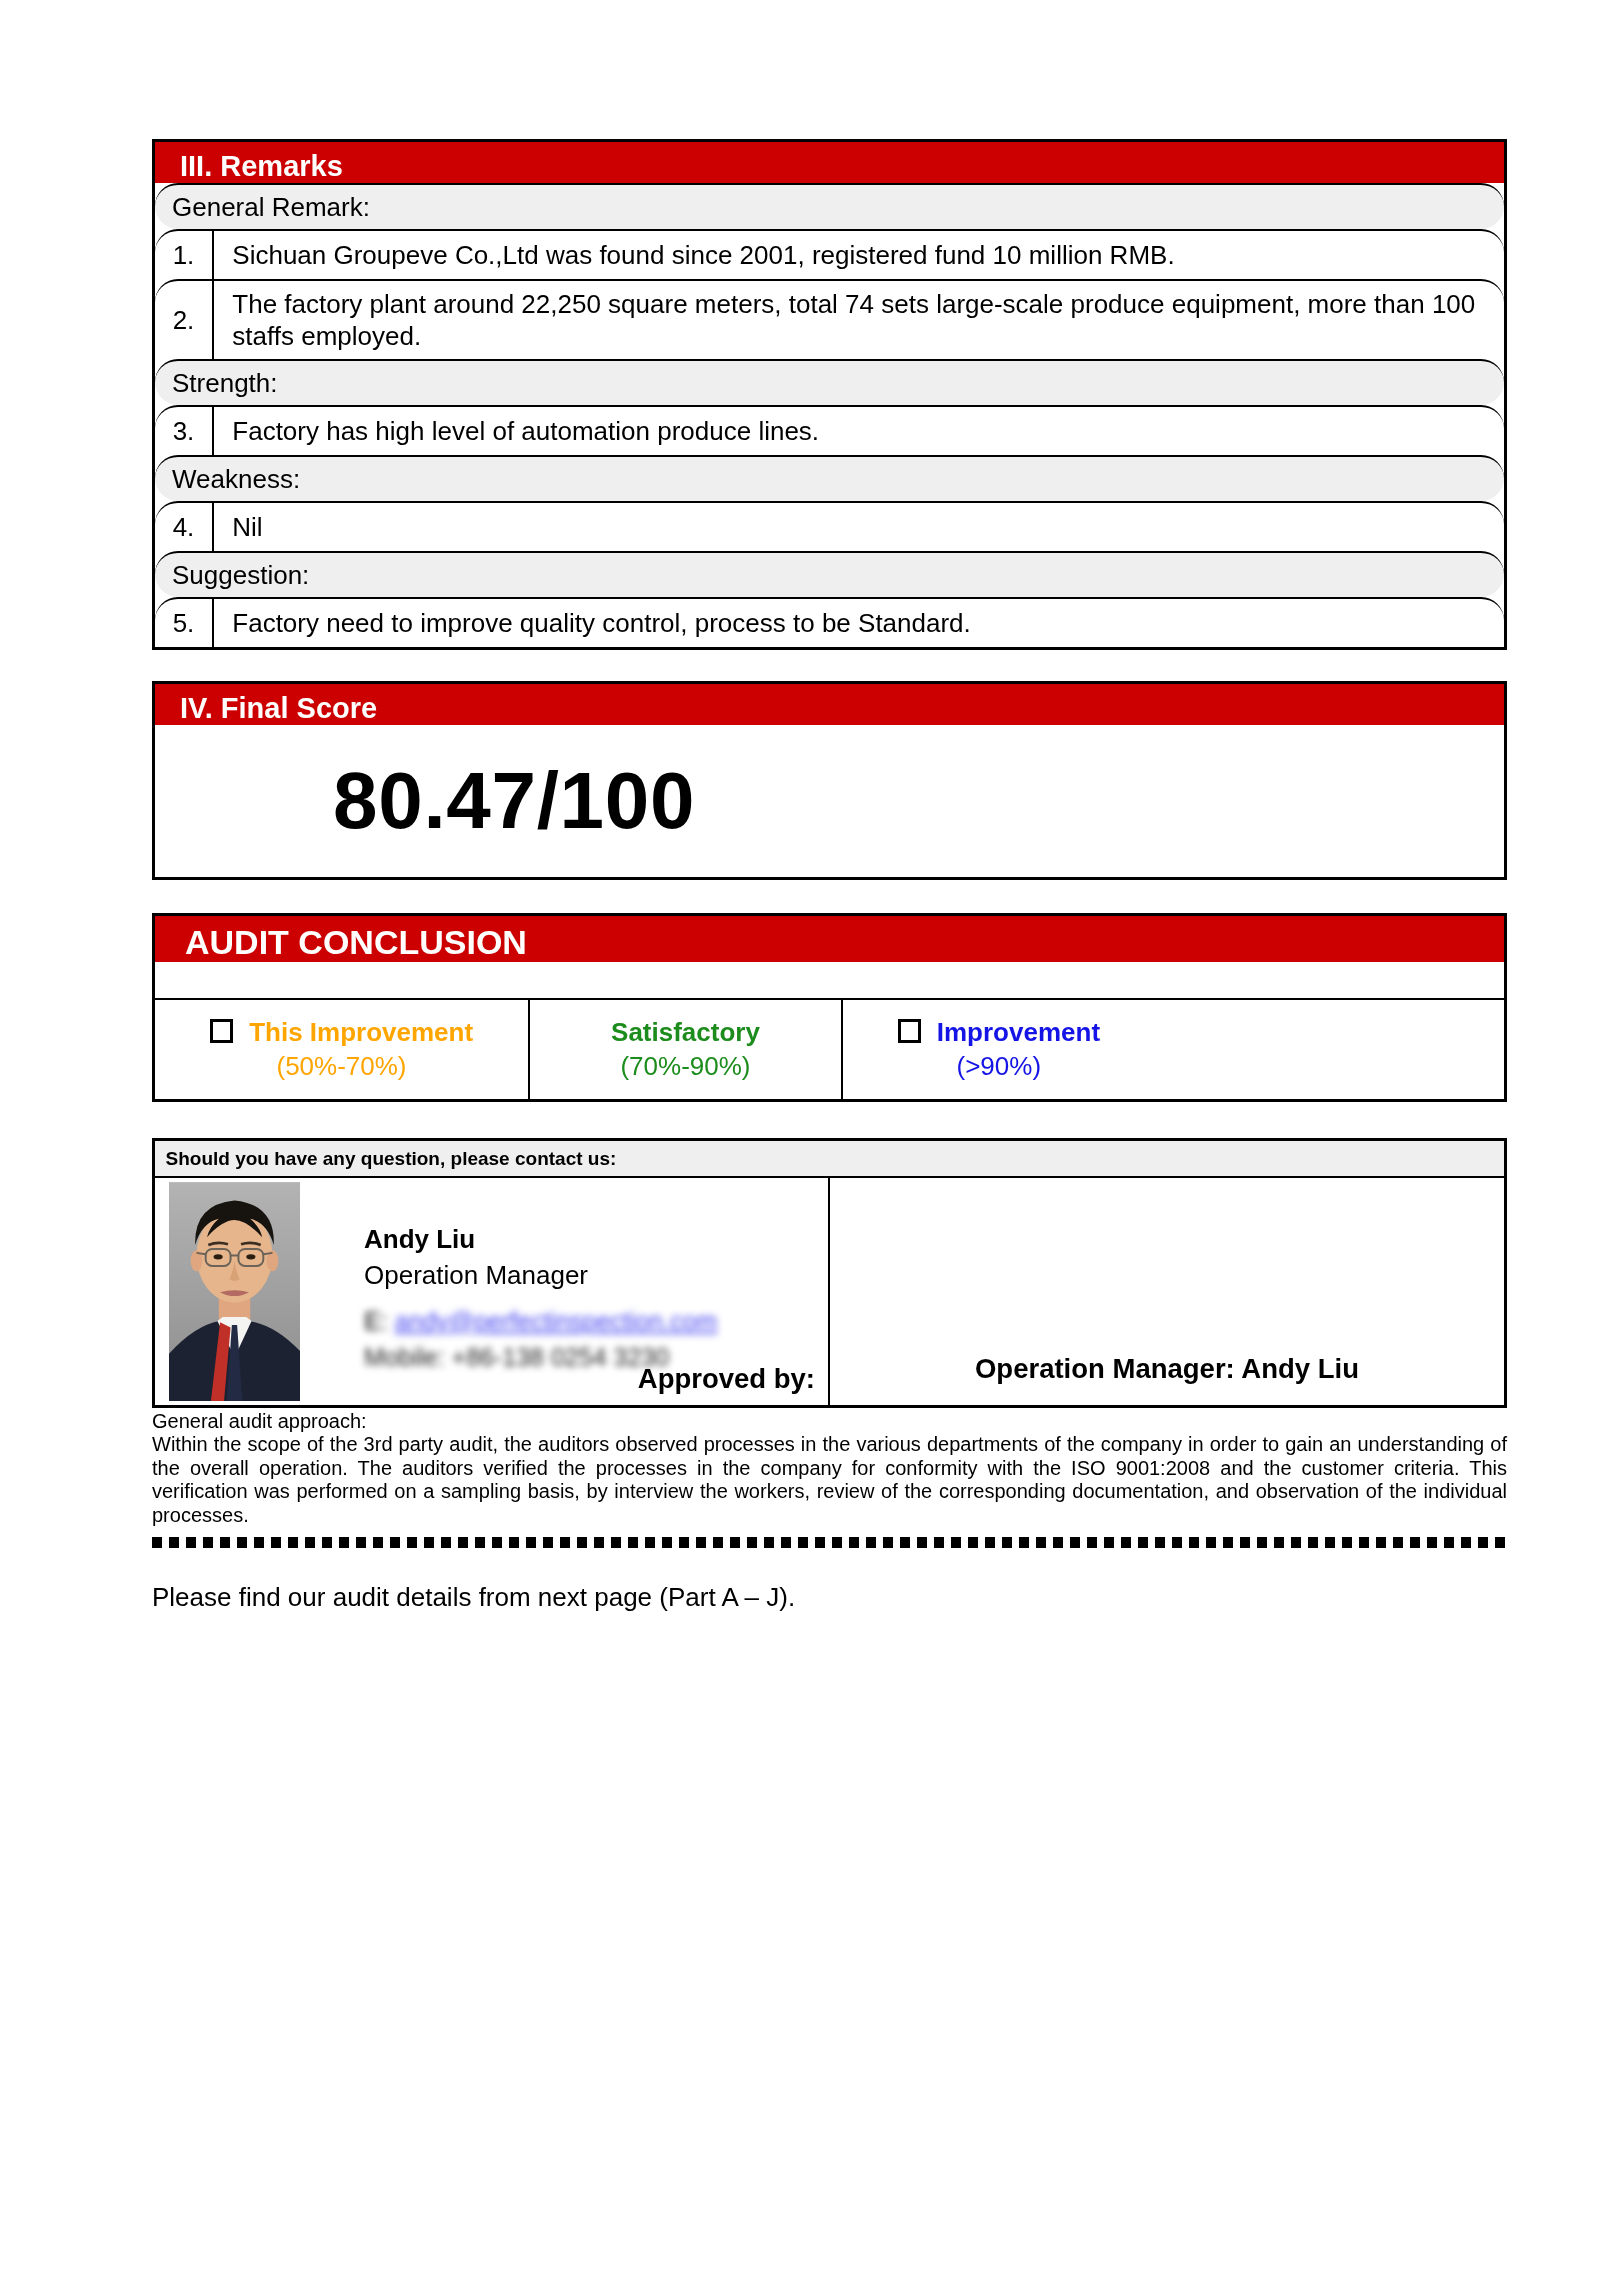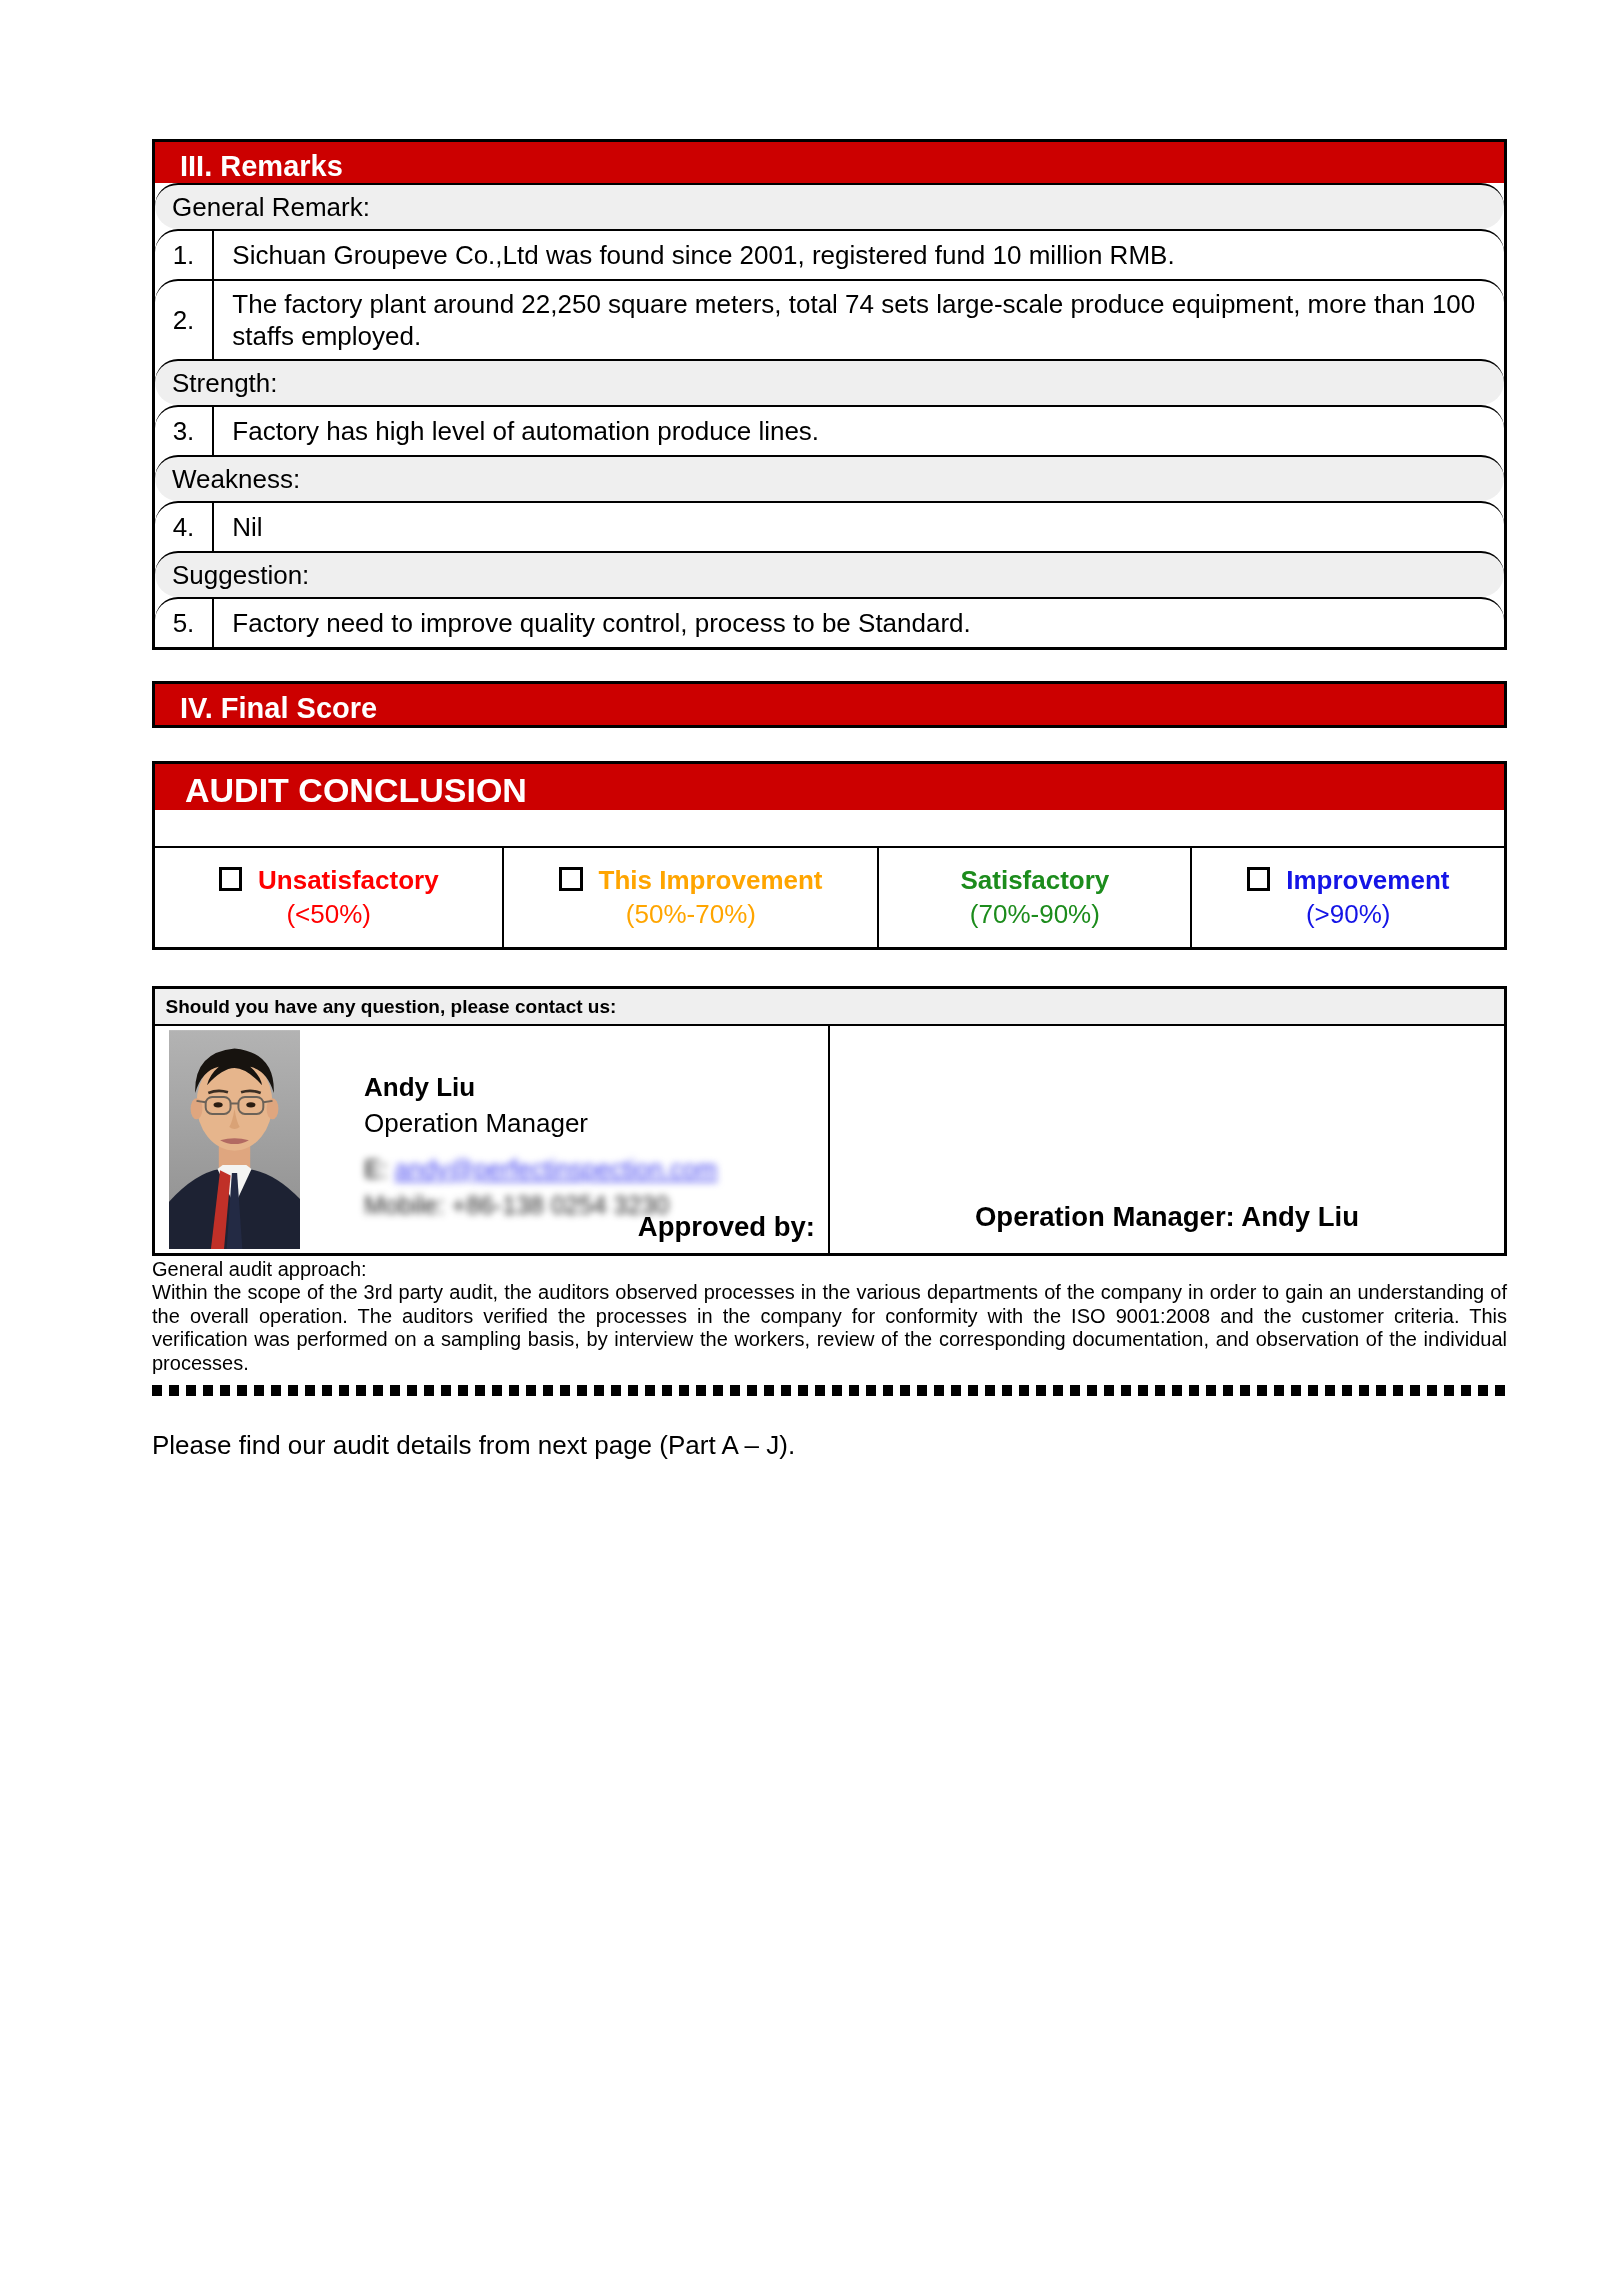--- a/index.html
+++ b/index.html
@@ -109,36 +109,33 @@
         <div class="txt">Factory need to improve quality control, process to be Standard.</div>
       </div>
     </div>
 
     <div class="gap47"></div>
 
     <div class="tbl">
       <div class="bar h-std">
         <span>IV.  Final Score</span>
       </div>
+      <div class="score-box">
+        <span class="score-text">80.47/100</span>
+      </div>
     </div>
 
     <div class="gap50"></div>
 
     <div class="tbl">
       <div class="bar h-big">
         <span>AUDIT CONCLUSION</span>
       </div>
       <div class="concl-empty"></div>
       <div class="concl-row">
-        <div class="concl-cell c1">
-          <div class="opt" style="color: rgb(255, 0, 0);">
-            <span class="cb"></span><span class="lbl">Unsatisfactory</span><br>
-            <span class="rng">(&lt;50%)</span>
-          </div>
-        </div>
         <div class="concl-cell c2">
           <div class="opt" style="color: rgb(255, 165, 0);">
             <span class="cb"></span><span class="lbl">This Improvement</span><br>
             <span class="rng">(50%-70%)</span>
           </div>
         </div>
         <div class="concl-cell c3">
           <div class="opt" style="color: rgb(28, 140, 28);">
             <span class="lbl">Satisfactory</span><br>
             <span class="rng">(70%-90%)</span>

